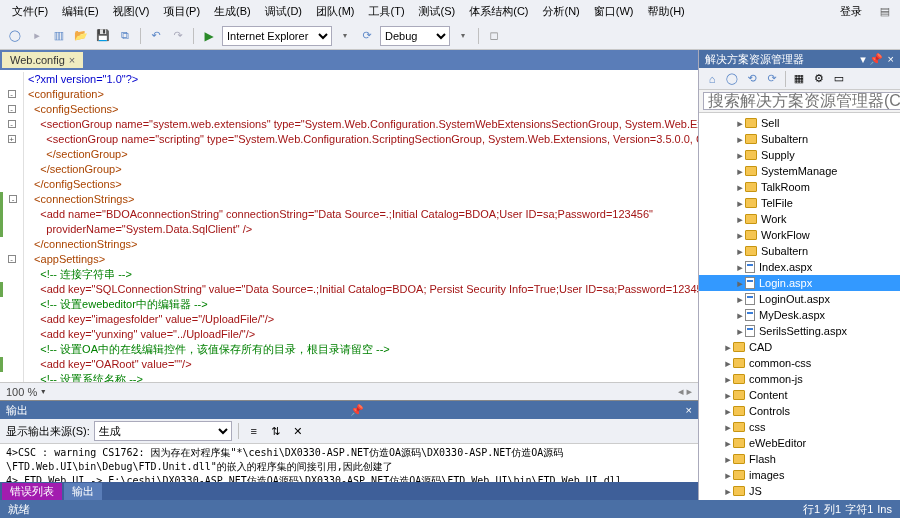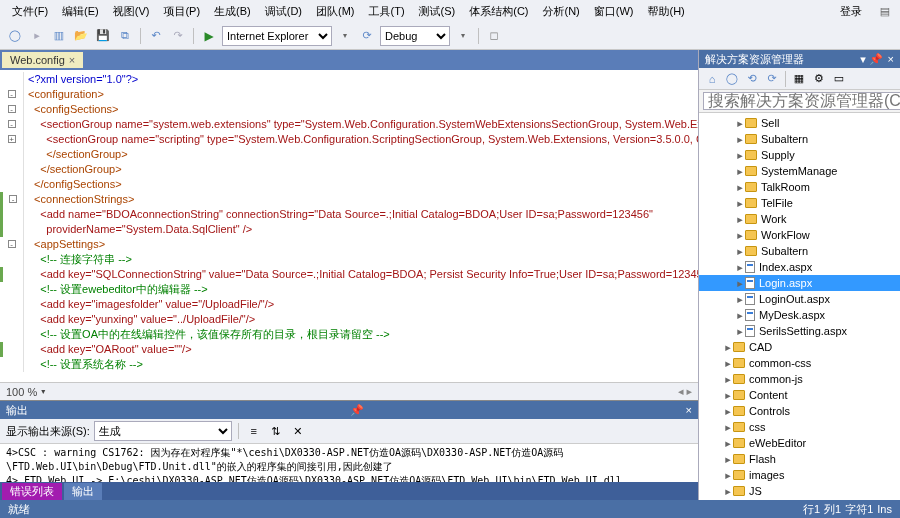--- a/index.html
+++ b/index.html
@@ -118,20 +118,21 @@
         <div class="code-line"><div class="gutter"><span class="marker">-</span></div><div class="code-text c-brown">&lt;configuration&gt;</div></div>
         <div class="code-line"><div class="gutter"><span class="marker">-</span></div><div class="code-text c-brown">  &lt;configSections&gt;</div></div>
         <div class="code-line"><div class="gutter"><span class="marker">-</span></div><div class="code-text c-red">    &lt;sectionGroup name="system.web.extensions" type="System.Web.Configuration.SystemWebExtensionsSectionGroup, System.Web.Extensions, Version=3.5</div></div>
         <div class="code-line"><div class="gutter"><span class="marker">+</span></div><div class="code-text c-red">      &lt;sectionGroup name="scripting" type="System.Web.Configuration.ScriptingSectionGroup, System.Web.Extensions, Version=3.5.0.0, Culture=neutr</div></div>
         <div class="code-line"><div class="gutter"></div><div class="code-text c-brown">      &lt;/sectionGroup&gt;</div></div>
         <div class="code-line"><div class="gutter"></div><div class="code-text c-brown">    &lt;/sectionGroup&gt;</div></div>
         <div class="code-line"><div class="gutter"></div><div class="code-text c-brown">  &lt;/configSections&gt;</div></div>
         <div class="code-line"><div class="gutter" style="border-left: 3px solid rgb(106, 168, 79);"><span class="marker">-</span></div><div class="code-text c-brown">  &lt;connectionStrings&gt;</div></div>
         <div class="code-line"><div class="gutter" style="border-left: 3px solid rgb(106, 168, 79);"></div><div class="code-text c-red">    &lt;add name="BDOAconnectionString" connectionString="Data Source=.;Initial Catalog=BDOA;User ID=sa;Password=123456"</div></div>
         <div class="code-line"><div class="gutter" style="border-left: 3px solid rgb(106, 168, 79);"></div><div class="code-text c-red">      providerName="System.Data.SqlClient" /&gt;</div></div>
+        <div class="code-line"><div class="gutter"></div><div class="code-text c-brown">  &lt;/connectionStrings&gt;</div></div>
         <div class="code-line"><div class="gutter"><span class="marker">-</span></div><div class="code-text c-brown">  &lt;appSettings&gt;</div></div>
         <div class="code-line"><div class="gutter"></div><div class="code-text c-green">    &lt;!-- 连接字符串 --&gt;</div></div>
         <div class="code-line"><div class="gutter" style="border-left: 3px solid rgb(106, 168, 79);"></div><div class="code-text c-red">    &lt;add key="SQLConnectionString" value="Data Source=.;Initial Catalog=BDOA; Persist Security Info=True;User ID=sa;Password=123456"/&gt;</div></div>
         <div class="code-line"><div class="gutter"></div><div class="code-text c-green">    &lt;!-- 设置ewebeditor中的编辑器 --&gt;</div></div>
         <div class="code-line"><div class="gutter"></div><div class="code-text c-red">    &lt;add key="imagesfolder" value="/UploadFile/"/&gt;</div></div>
         <div class="code-line"><div class="gutter"></div><div class="code-text c-red">    &lt;add key="yunxing" value="../UploadFile/"/&gt;</div></div>
         <div class="code-line"><div class="gutter"></div><div class="code-text c-green">    &lt;!-- 设置OA中的在线编辑控件，该值保存所有的目录，根目录请留空 --&gt;</div></div>
         <div class="code-line"><div class="gutter" style="border-left: 3px solid rgb(106, 168, 79);"></div><div class="code-text c-red">    &lt;add key="OARoot" value=""/&gt;</div></div>
         <div class="code-line"><div class="gutter"></div><div class="code-text c-green">    &lt;!-- 设置系统名称 --&gt;</div></div>
       </div>

